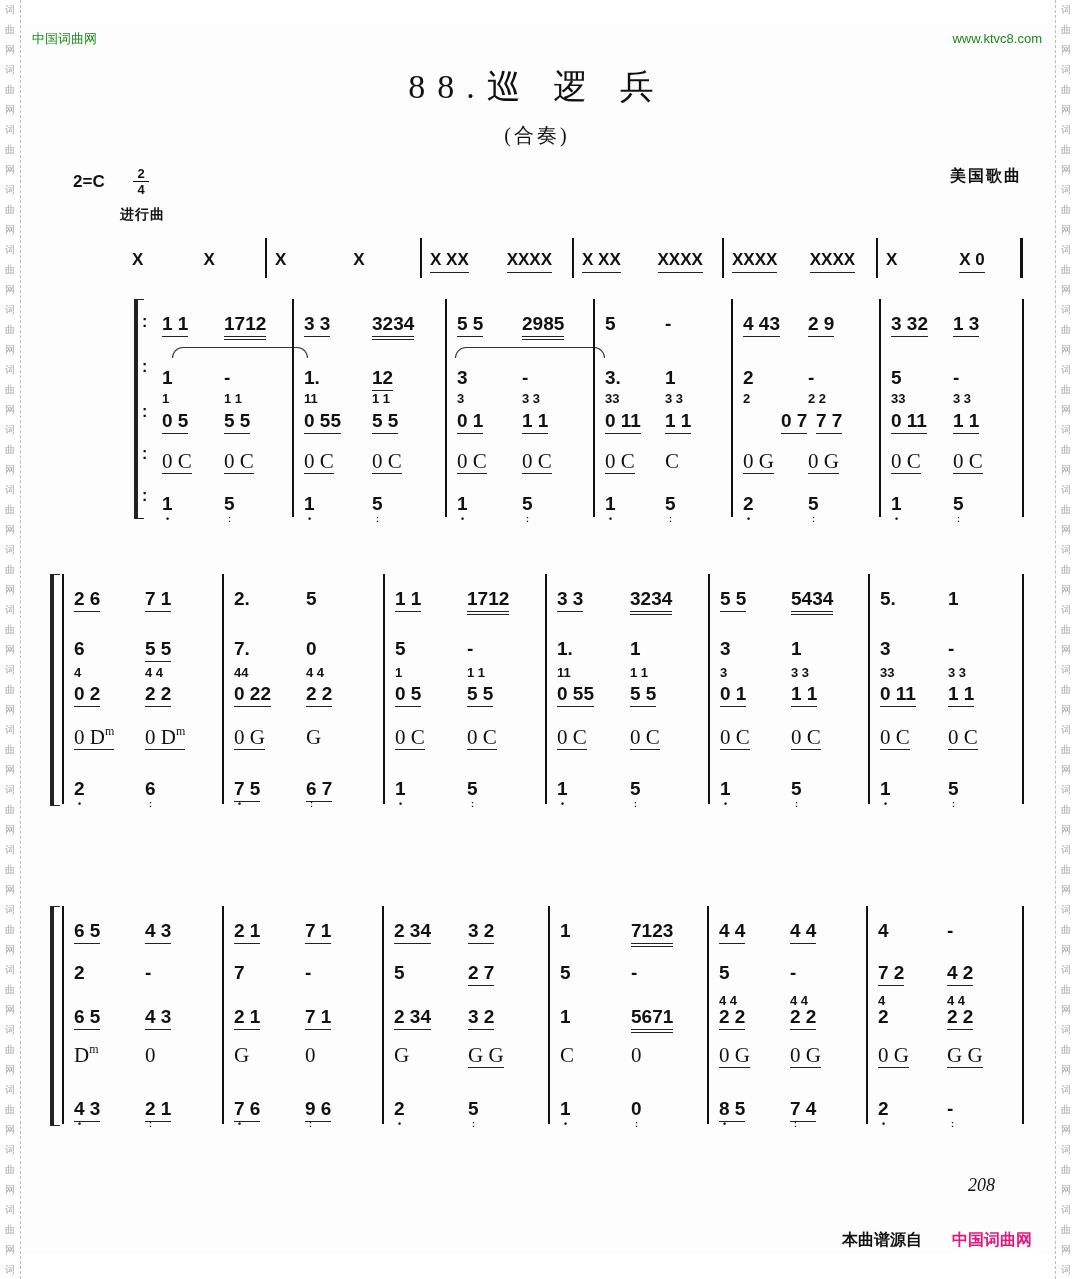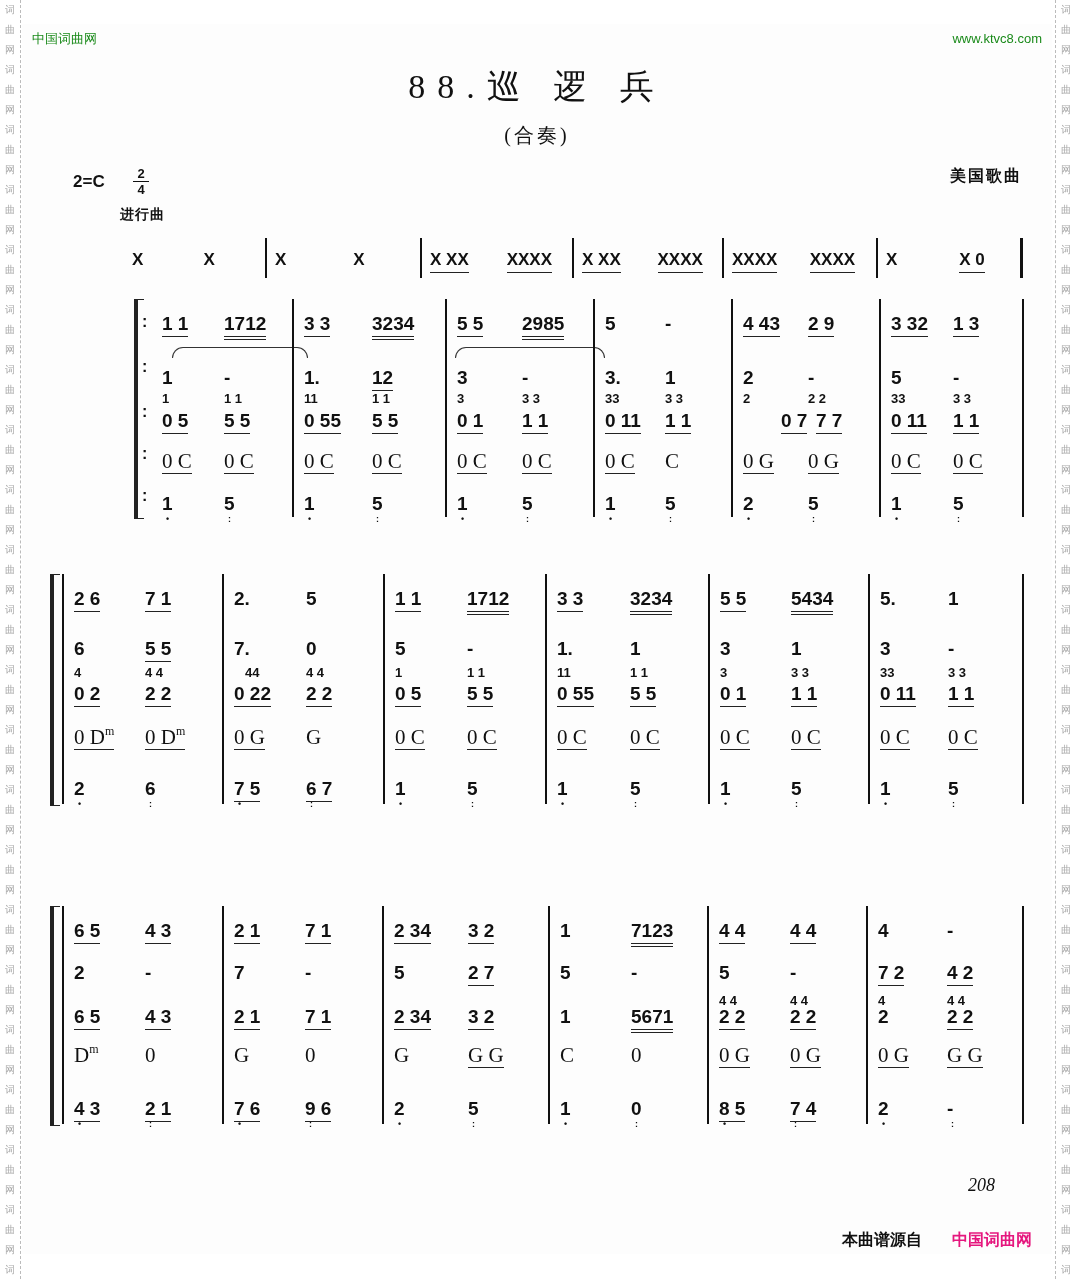--- a/index.html
+++ b/index.html
@@ -330,21 +330,21 @@
     <div class="cell chord ul1" style="left: 145px; top: 726px;">0 D<sup class="m">m</sup></div>
     <div class="cell" style="left: 74px; top: 778px;">2</div>
     <div class="dot" style="left: 78px; top: 800px;">•</div>
     <div class="cell" style="left: 145px; top: 778px;">6</div>
     <div class="dot" style="left: 149px; top: 800px;">:</div>
     <div class="bar" style="left: 222px; top: 574px; height: 230px;"></div>
     <div class="cell" style="left: 234px; top: 588px;">2.</div>
     <div class="cell" style="left: 306px; top: 588px;">5</div>
     <div class="cell" style="left: 234px; top: 638px;">7.</div>
     <div class="cell" style="left: 306px; top: 638px;">0</div>
-    <div class="cell small" style="left: 245px; top: 666px;">44</div>
+    <div class="cell small" style="left: 234px; top: 666px;">44</div>
     <div class="cell small" style="left: 306px; top: 666px;">4 4</div>
     <div class="cell ul1" style="left: 234px; top: 683px;">0 22</div>
     <div class="cell ul1" style="left: 306px; top: 683px;">2 2</div>
     <div class="cell chord ul1" style="left: 234px; top: 726px;">0 G</div>
     <div class="cell chord" style="left: 306px; top: 726px;">G</div>
     <div class="cell ul1" style="left: 234px; top: 778px;">7 5</div>
     <div class="dot" style="left: 238px; top: 800px;">•</div>
     <div class="cell ul1" style="left: 306px; top: 778px;">6 7</div>
     <div class="dot" style="left: 310px; top: 800px;">:</div>
     <div class="bar" style="left: 383px; top: 574px; height: 230px;"></div>

